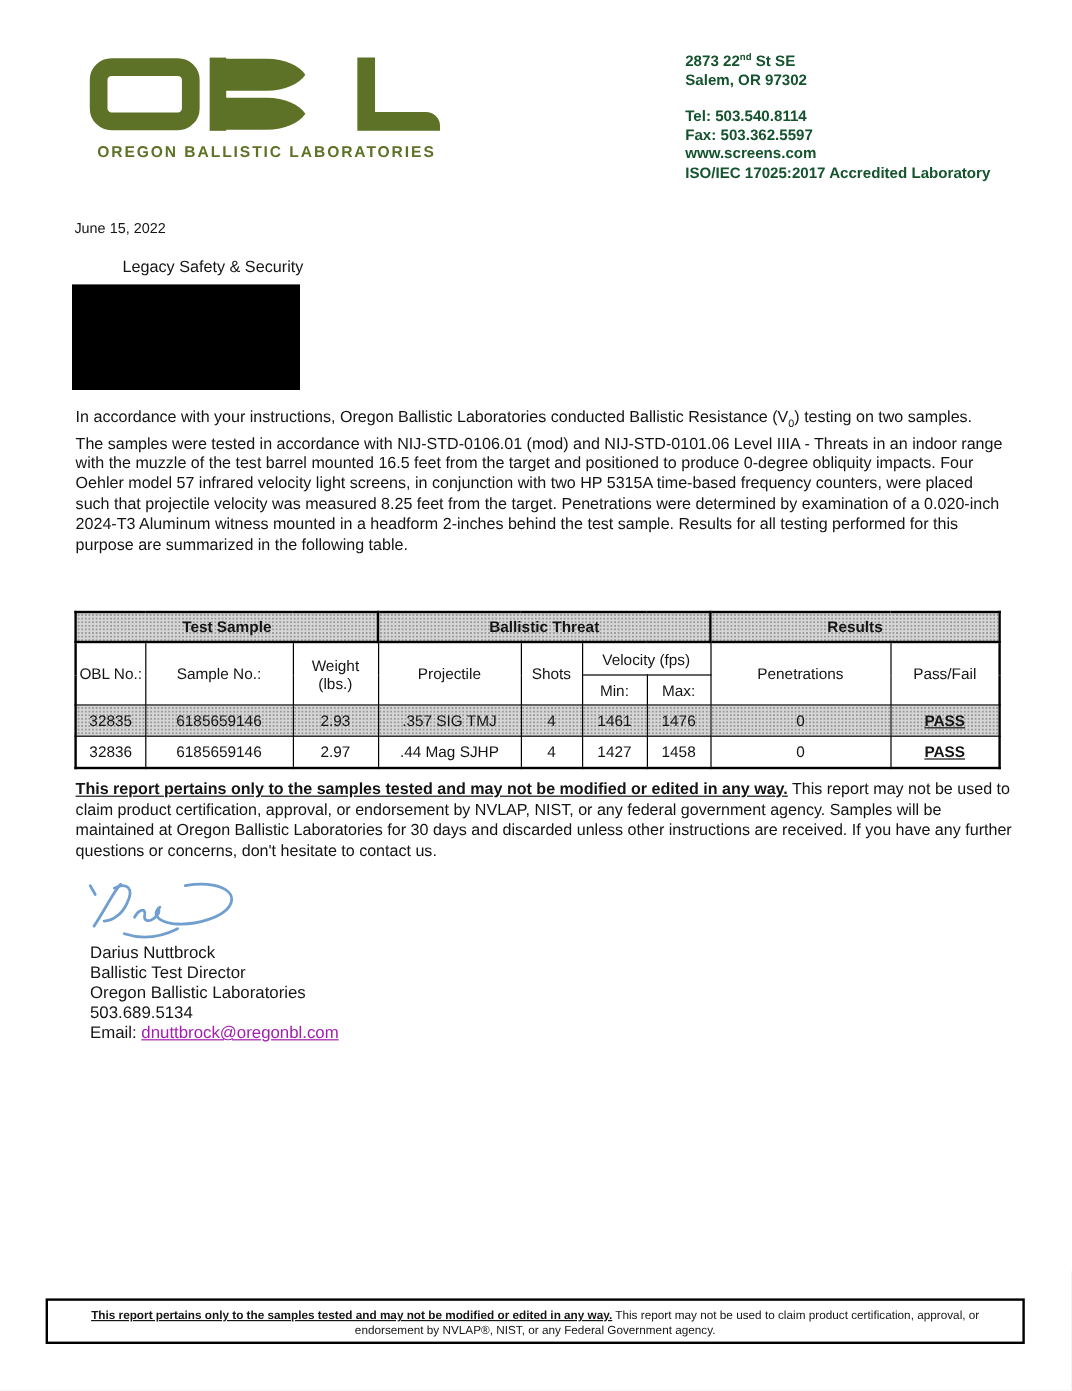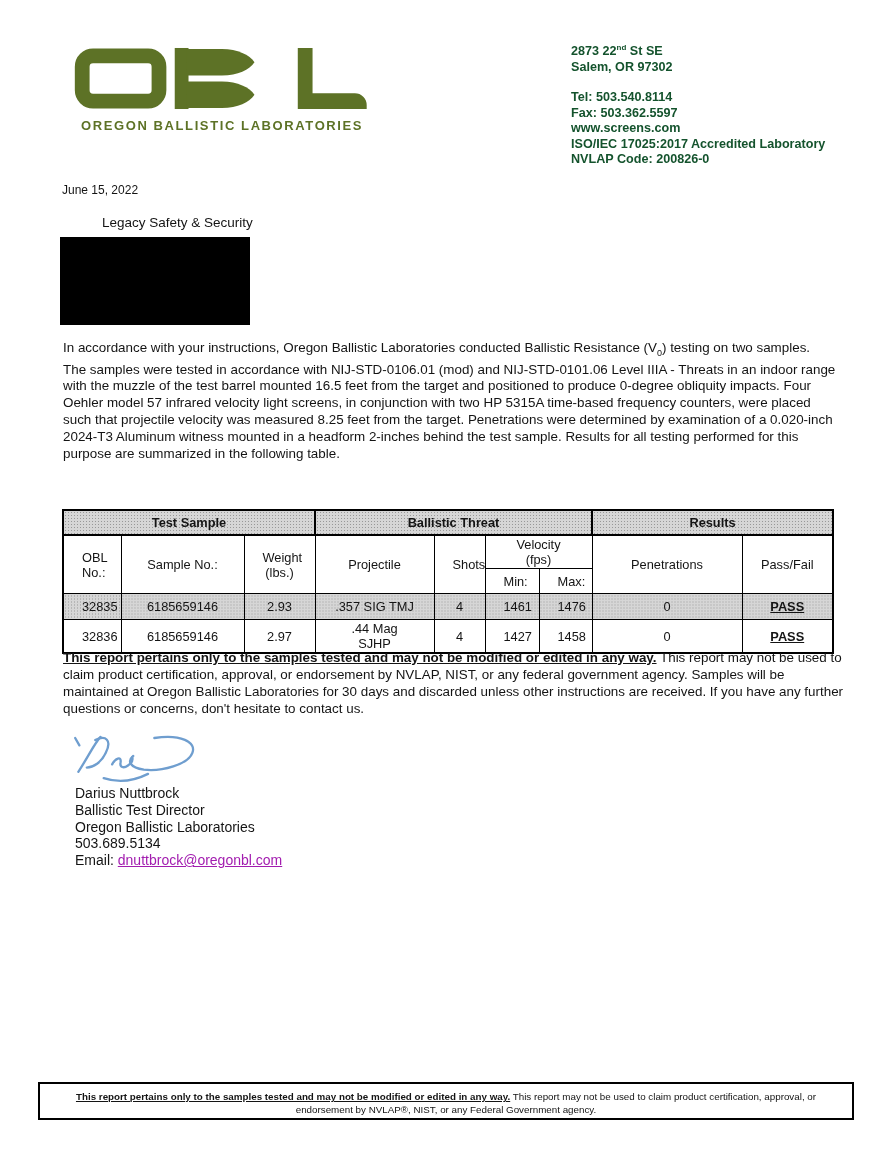--- a/index.html
+++ b/index.html
@@ -34,21 +34,21 @@
   .legal {
     position:absolute; left:63px; top:650px; width:782px;
     font-size:13.4px; line-height:16.9px;
   }
   .bold-underline { font-weight:bold; text-decoration:underline; }
   
   .tbl-wrap { position:absolute; left:62px; top:509px; width:770px; }
   table.results { border-collapse:collapse; width:770px; table-layout:fixed; border:2px solid #000; }
   table.results td {
     border:1px solid #000; text-align:center; vertical-align:middle;
-    font-size:12.8px; padding:1px 18px; overflow:hidden;
+    font-size:12.8px; padding:1px 2px; overflow:hidden;
   }
   table.results tr.band td { border:2px solid #000; font-weight:bold; height:21px; }
   .stipple {
     background-color:#d6d6d6;
     background-image:radial-gradient(circle, #989898 0.6px, rgba(0,0,0,0) 0.75px);
     background-size:3px 3px;
   }
   tr.colhead td { height:24px; }
   tr.subhead td { height:22px; }
   tr.datarow td { height:23px; }
@@ -84,21 +84,20 @@
   </div>
 
   <div class="addr">
     <div><span>2873 22</span><sup>nd</sup><span> St SE</span></div>
     <div>Salem, OR 97302</div>
     <div class="gap"></div>
     <div>Tel: 503.540.8114</div>
     <div>Fax: 503.362.5597</div>
     <div>www.screens.com</div>
     <div>ISO/IEC 17025:2017 Accredited Laboratory</div>
-    <div>NVLAP Code: 200826-0</div>
   </div>
 
   <div class="date">June 15, 2022</div>
   <div class="recip">Legacy Safety &amp; Security</div>
   <div class="redaction"></div>
 
   <div class="body-text">
     <p><span>In accordance with your instructions, Oregon Ballistic Laboratories conducted Ballistic Resistance (V</span><sub class="v0">0</sub><span>) testing on two samples.</span></p>
     <p>The samples were tested in accordance with NIJ-STD-0106.01 (mod) and NIJ-STD-0101.06 Level IIIA - Threats in an indoor range with the muzzle of the test barrel mounted 16.5 feet from the target and positioned to produce 0-degree obliquity impacts. Four Oehler model 57 infrared velocity light screens, in conjunction with two HP 5315A time-based frequency counters, were placed such that projectile velocity was measured 8.25 feet from the target. Penetrations were determined by examination of a 0.020-inch 2024-T3 Aluminum witness mounted in a headform 2-inches behind the test sample. Results for all testing performed for this purpose are summarized in the following table.</p>
   </div>

